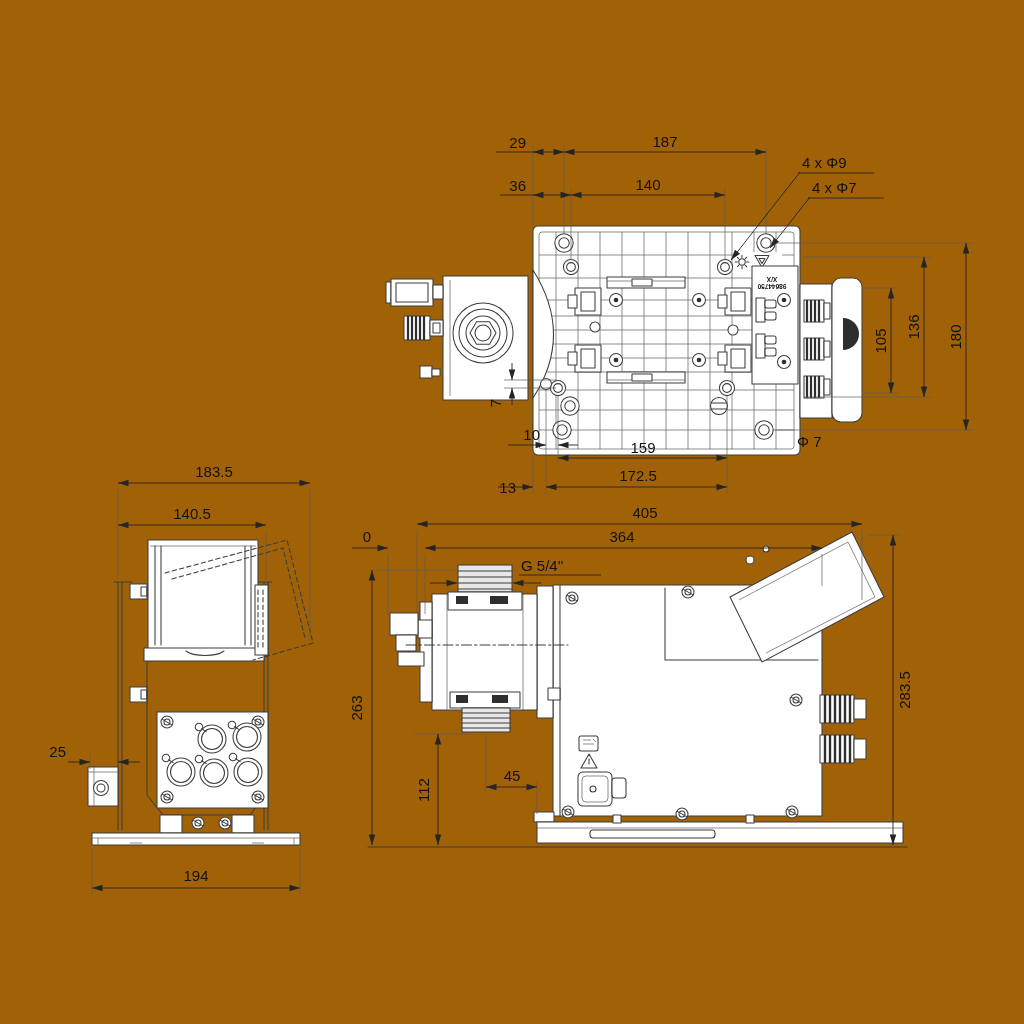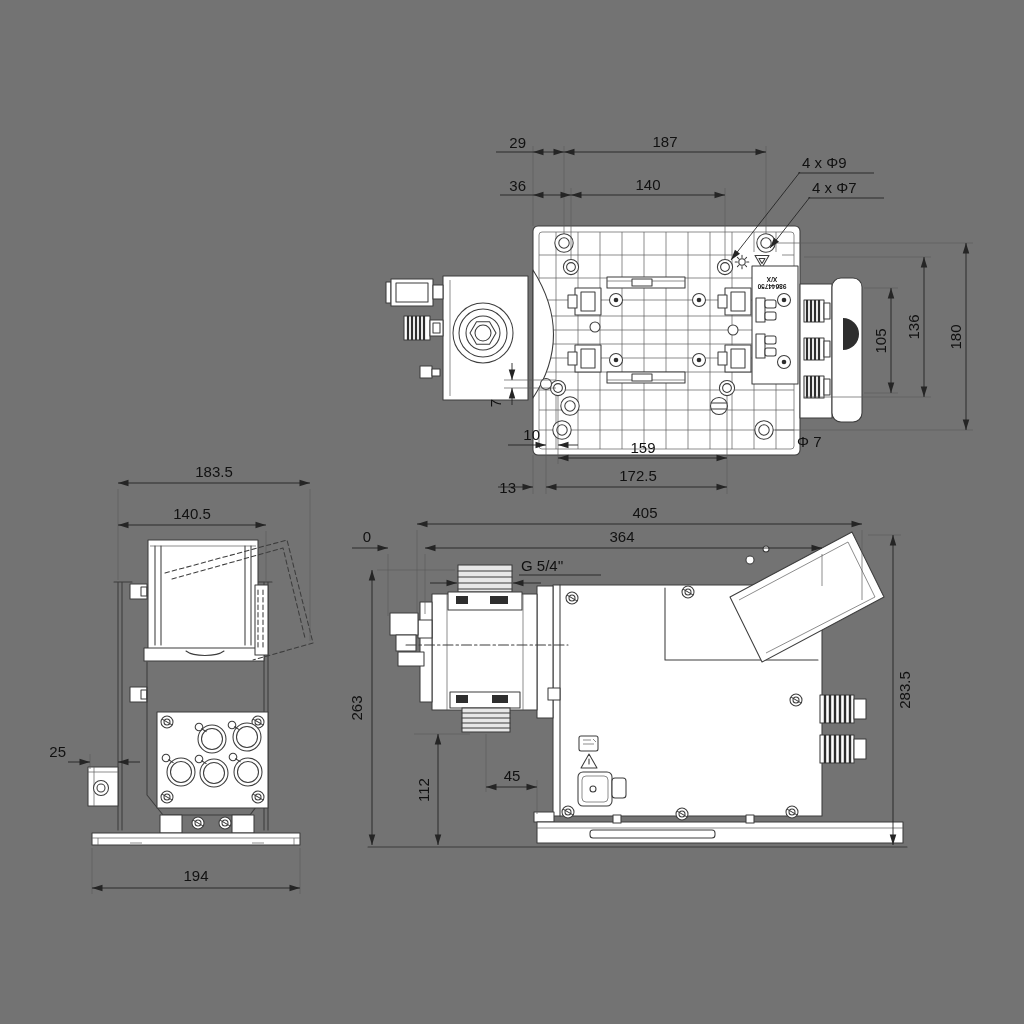--- a/index.html
+++ b/index.html
@@ -1,16 +1,16 @@
 <!DOCTYPE html>
 <html><head>
 <meta charset="utf-8">
 <style>
   html,body{margin:0;padding:0;background:#fff;}
-  .stage{width:1024px;height:1024px;background:#737373;position:relative;overflow:hidden;}
+  .stage{width:1024px;height:1024px;background:#a16207;position:relative;overflow:hidden;}
   svg{display:block}
   .p  {fill:none;stroke:#3d3d3d;stroke-width:1.05;stroke-linecap:round;stroke-linejoin:round}
   .pw {fill:#ffffff;stroke:#3d3d3d;stroke-width:1.05;stroke-linejoin:round}
   .thin{fill:none;stroke:#5c5c5c;stroke-width:.7}
   .d  {fill:none;stroke:#252525;stroke-width:.9}
   .dk {fill:#2e2e2e;stroke:none}
   .shade{fill:#e7e7e7;stroke:#3d3d3d;stroke-width:1.05}
   .dash{stroke-dasharray:4.5 3}
   .dashdot{stroke-dasharray:10 3 2.5 3}
   text{font-family:"Liberation Sans","DejaVu Sans",sans-serif;font-size:15px;fill:#111}

